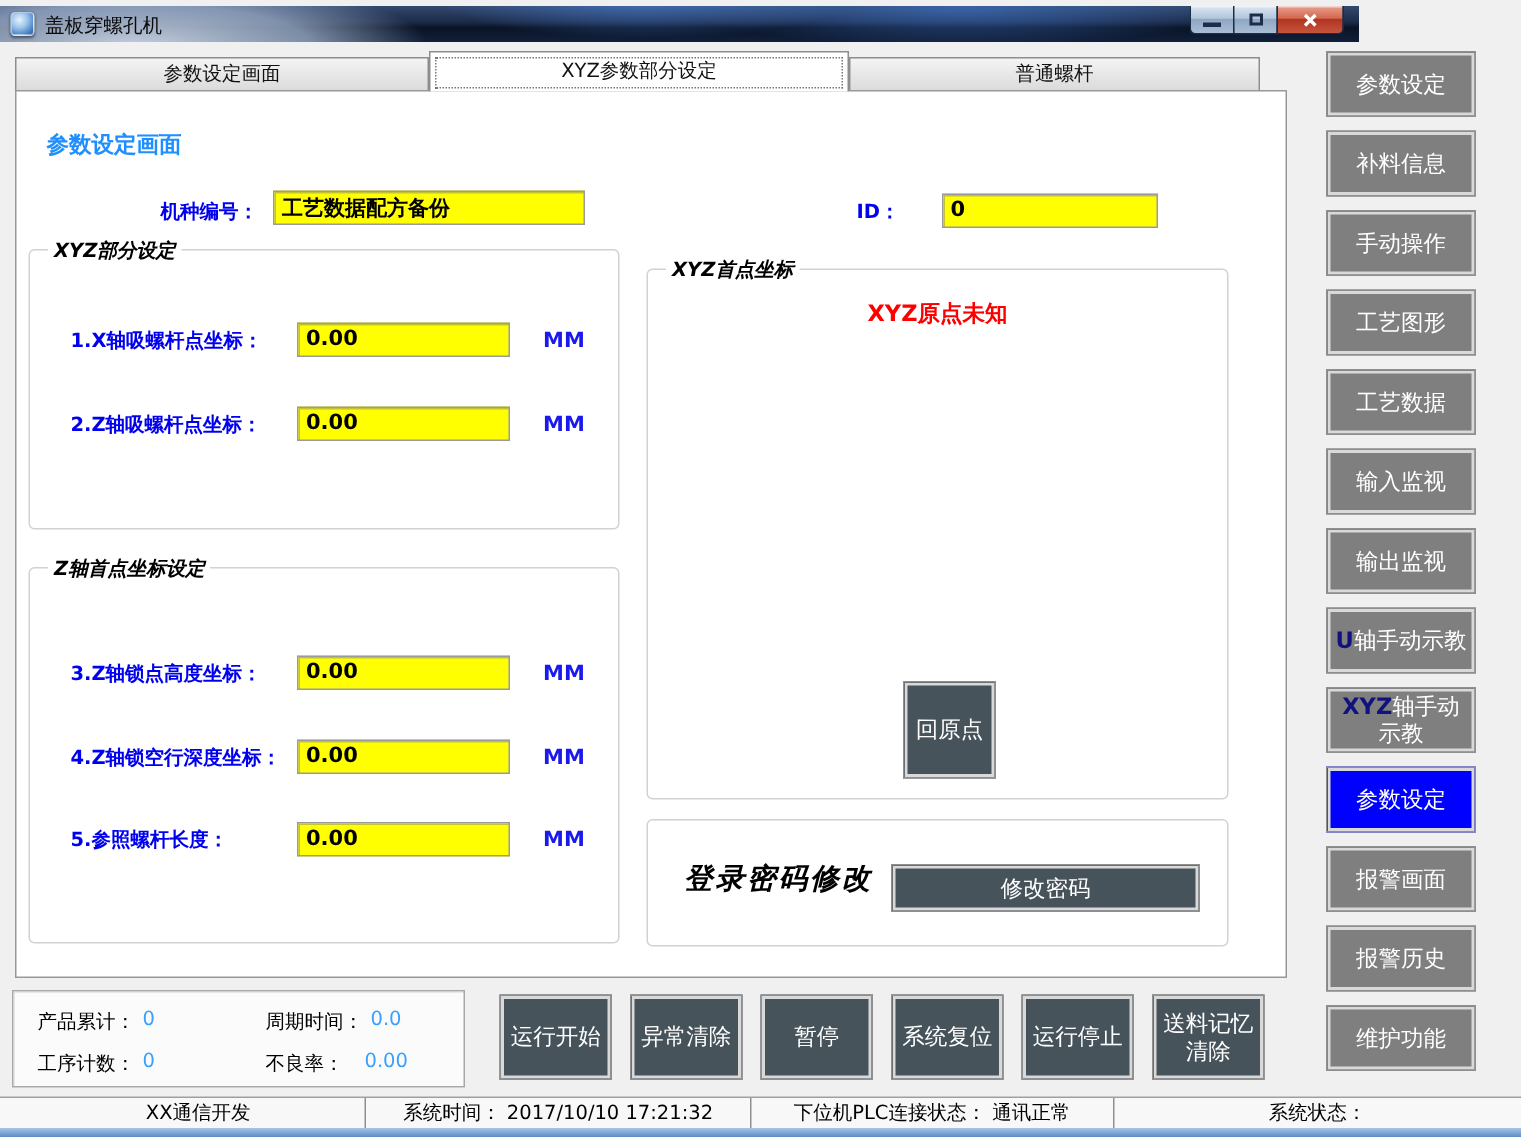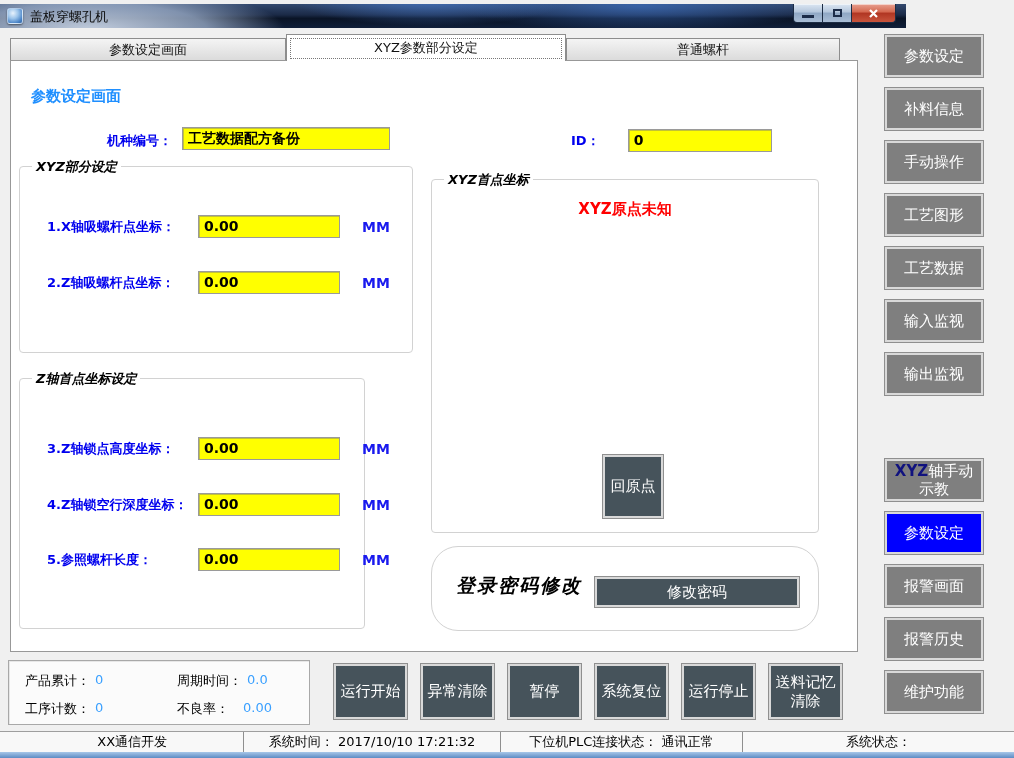--- a/index.html
+++ b/index.html
@@ -142,21 +142,21 @@
         <div class="ybox">0.00</div>
         <span class="unit">MM</span>
       </div>
       <div class="frow" style="left:27px; top:104px;">
         <span class="field-label">2.Z轴吸螺杆点坐标：</span>
         <div class="ybox">0.00</div>
         <span class="unit">MM</span>
       </div>
     </div>
 
-    <div class="groupbox" style="left:8px; top:317px; width:346px; height:251px;">
+    <div class="groupbox" style="left:8px; top:317px; width:394px; height:251px;">
       <span class="group-title">Z轴首点坐标设定</span>
       <div class="frow" style="left:27px; top:58px;">
         <span class="field-label">3.Z轴锁点高度坐标：</span>
         <div class="ybox">0.00</div>
         <span class="unit">MM</span>
       </div>
       <div class="frow" style="left:27px; top:114px;">
         <span class="field-label">4.Z轴锁空行深度坐标：</span>
         <div class="ybox">0.00</div>
         <span class="unit">MM</span>
@@ -167,21 +167,21 @@
         <span class="unit">MM</span>
       </div>
     </div>
 
     <div class="groupbox" style="left:420px; top:118px; width:388px; height:354px;">
       <span class="group-title">XYZ首点坐标</span>
       <div class="red-status">XYZ原点未知</div>
       <div class="btn-3d" style="position:absolute; left:170px; top:274px; width:62px; height:65px; font-size:15px;">回原点</div>
     </div>
 
-    <div class="groupbox" style="left:420px; top:485px; width:388px; height:85px;border-radius:27px;">
+    <div class="groupbox" style="left:420px; top:485px; width:388px; height:85px;">
       <span class="pwd-label">登录密码修改</span>
       <div class="btn-3d" style="position:absolute; left:162px; top:29px; width:206px; height:32px; font-size:15px;">修改密码</div>
     </div>
 
   </div>
 
   <div class="counters">
     <div class="c-item" style="left:16px; top:11px;">
       <span>产品累计：</span>
       <span class="c-val">0</span>
@@ -207,20 +207,23 @@
   <div class="btn-3d bottom-btn" style="left:681px;">运行停止</div>
   <div class="btn-3d bottom-btn" style="left:768px;">送料记忆清除</div>
 
   <div class="btn-3d side-btn" style="top:34px;">参数设定</div>
   <div class="btn-3d side-btn" style="top:87px;">补料信息</div>
   <div class="btn-3d side-btn" style="top:140px;">手动操作</div>
   <div class="btn-3d side-btn" style="top:193px;">工艺图形</div>
   <div class="btn-3d side-btn" style="top:246px;">工艺数据</div>
   <div class="btn-3d side-btn" style="top:299px;">输入监视</div>
   <div class="btn-3d side-btn" style="top:352px;">输出监视</div>
+  <div class="btn-3d side-btn" style="top:405px;">
+      <span><span class="side-prefix">U</span><span>轴手动示教</span></span>
+    </div>
   <div class="btn-3d side-btn" style="top:458px;">
       <span><span class="side-prefix">XYZ</span><span>轴手动示教</span></span>
     </div>
   <div class="btn-3d side-btn active" style="top:511px;">参数设定</div>
   <div class="btn-3d side-btn" style="top:564px;">报警画面</div>
   <div class="btn-3d side-btn" style="top:617px;">报警历史</div>
   <div class="btn-3d side-btn" style="top:670px;">维护功能</div>
 
   <div class="statusbar">
     <div class="status-cell" style="width:228px;margin-left:21px;">XX通信开发</div>

